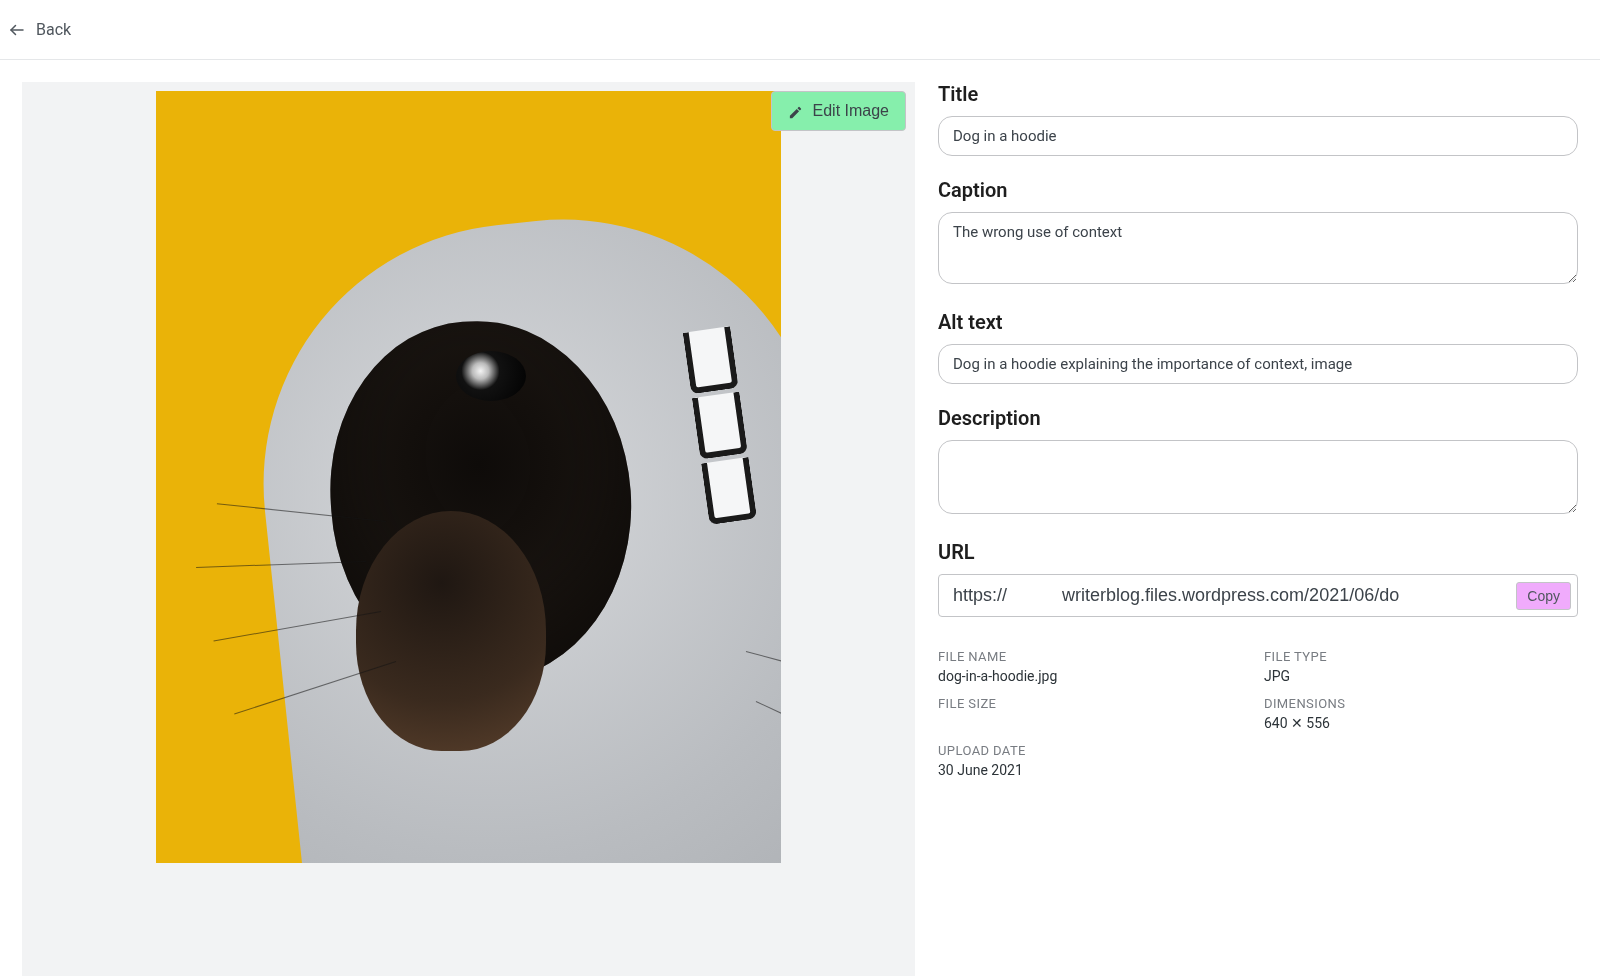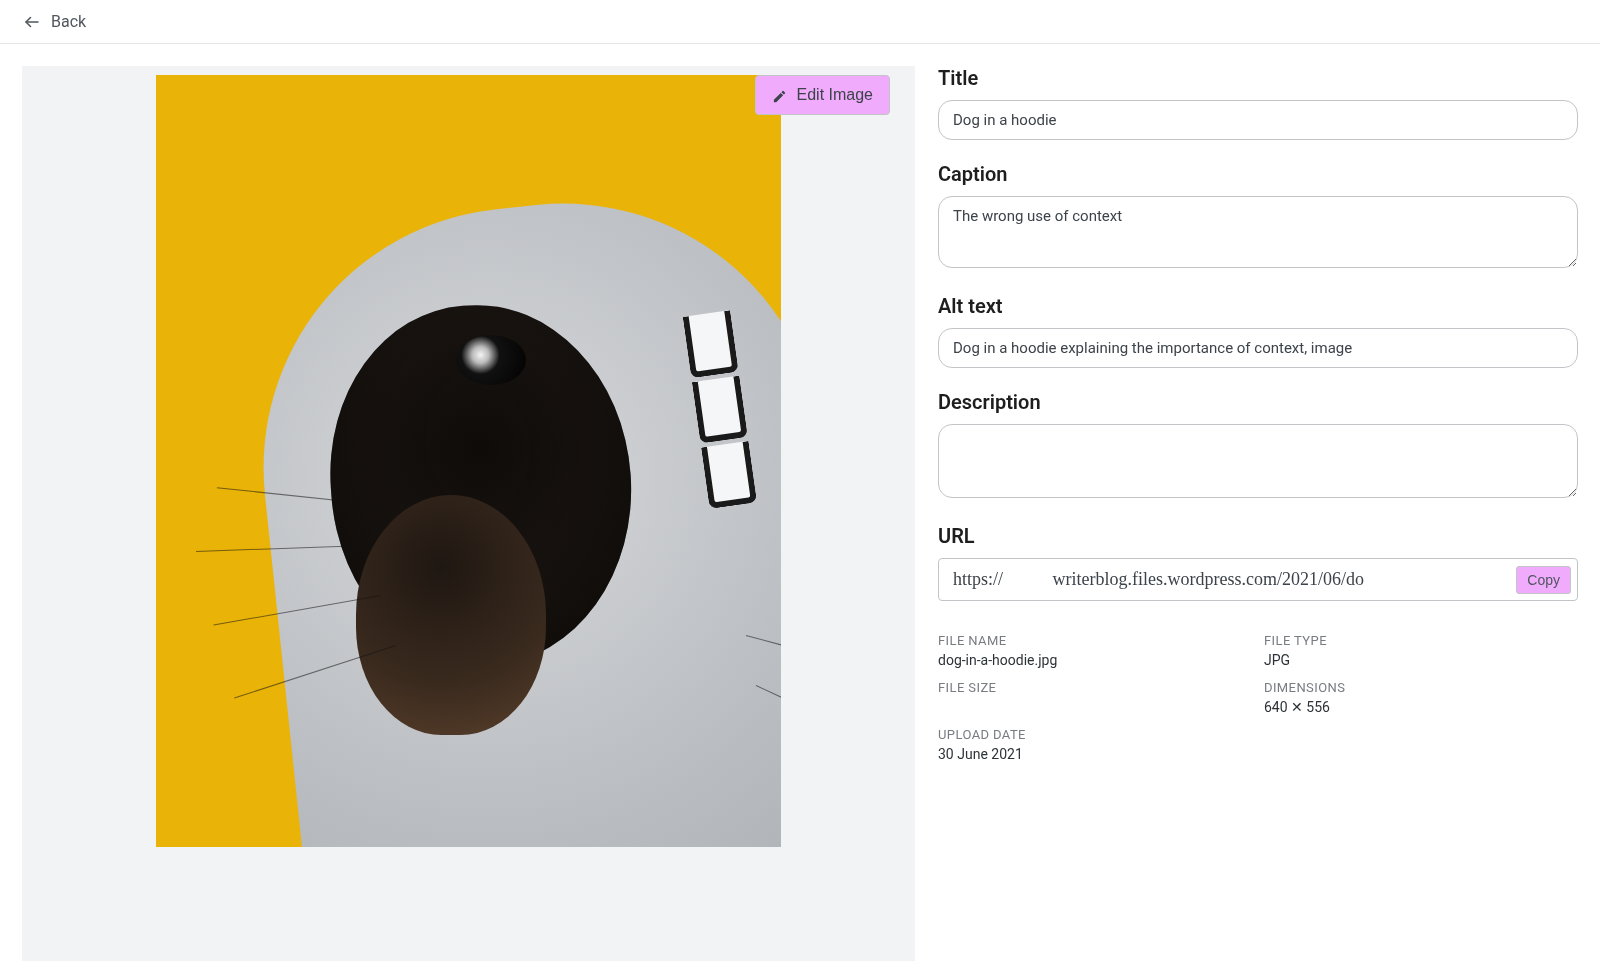--- a/index.html
+++ b/index.html
@@ -4,24 +4,24 @@
 <style>
   * { box-sizing: border-box; }
   html, body {
     margin: 0; padding: 0;
     width: 1600px; height: 976px;
     font-family: -apple-system, BlinkMacSystemFont, "Segoe UI", Roboto, Helvetica, Arial, sans-serif;
     color: #2c3338;
     background: #fff;
   }
   .topbar {
-    height: 44px;
+    height: 60px;
     display: flex;
     align-items: center;
-    padding: 0 23px;
+    padding: 0 8px;
     border-bottom: 1px solid #e5e7e9;
   }
   .back-link {
     display: flex;
     align-items: center;
     gap: 10px;
     color: #50575e;
     font-size: 16px;
     cursor: pointer;
   }
@@ -98,22 +98,22 @@
     border-radius: 0 0 8px 8px;
   }
   .whisker {
     position: absolute;
     width: 170px; height: 1px;
     border-top: 1px solid rgba(20,20,20,0.55);
     transform-origin: right center;
   }
   .edit-btn {
     position: absolute;
-    top: 9px; right: 25px;
-    background: #f0abfc;
+    top: 9px; right: 9px;
+    background: #86efac;
     border: 1px solid #c3c4c7;
     border-radius: 4px;
     padding: 10px 16px;
     font-size: 16px;
     color: #3c434a;
     display: flex;
     align-items: flex-end;
     gap: 10px;
     cursor: pointer;
   }
@@ -148,21 +148,21 @@
     border-radius: 4px;
     padding: 4px 6px 4px 14px;
   }
   .url-wrap input {
     flex: 1;
     border: none;
     outline: none;
     font-size: 18px;
     color: #3c434a;
     padding: 6px 0;
-    font-family: Liberation Serif, serif;
+    font-family: Liberation Sans, sans-serif;
   }
   .copy-btn {
     border: 1px solid #c3c4c7;
     background: #f0abfc;
     border-radius: 3px;
     padding: 5px 10px;
     font-size: 14px;
     color: #50575e;
     cursor: pointer;
   }

